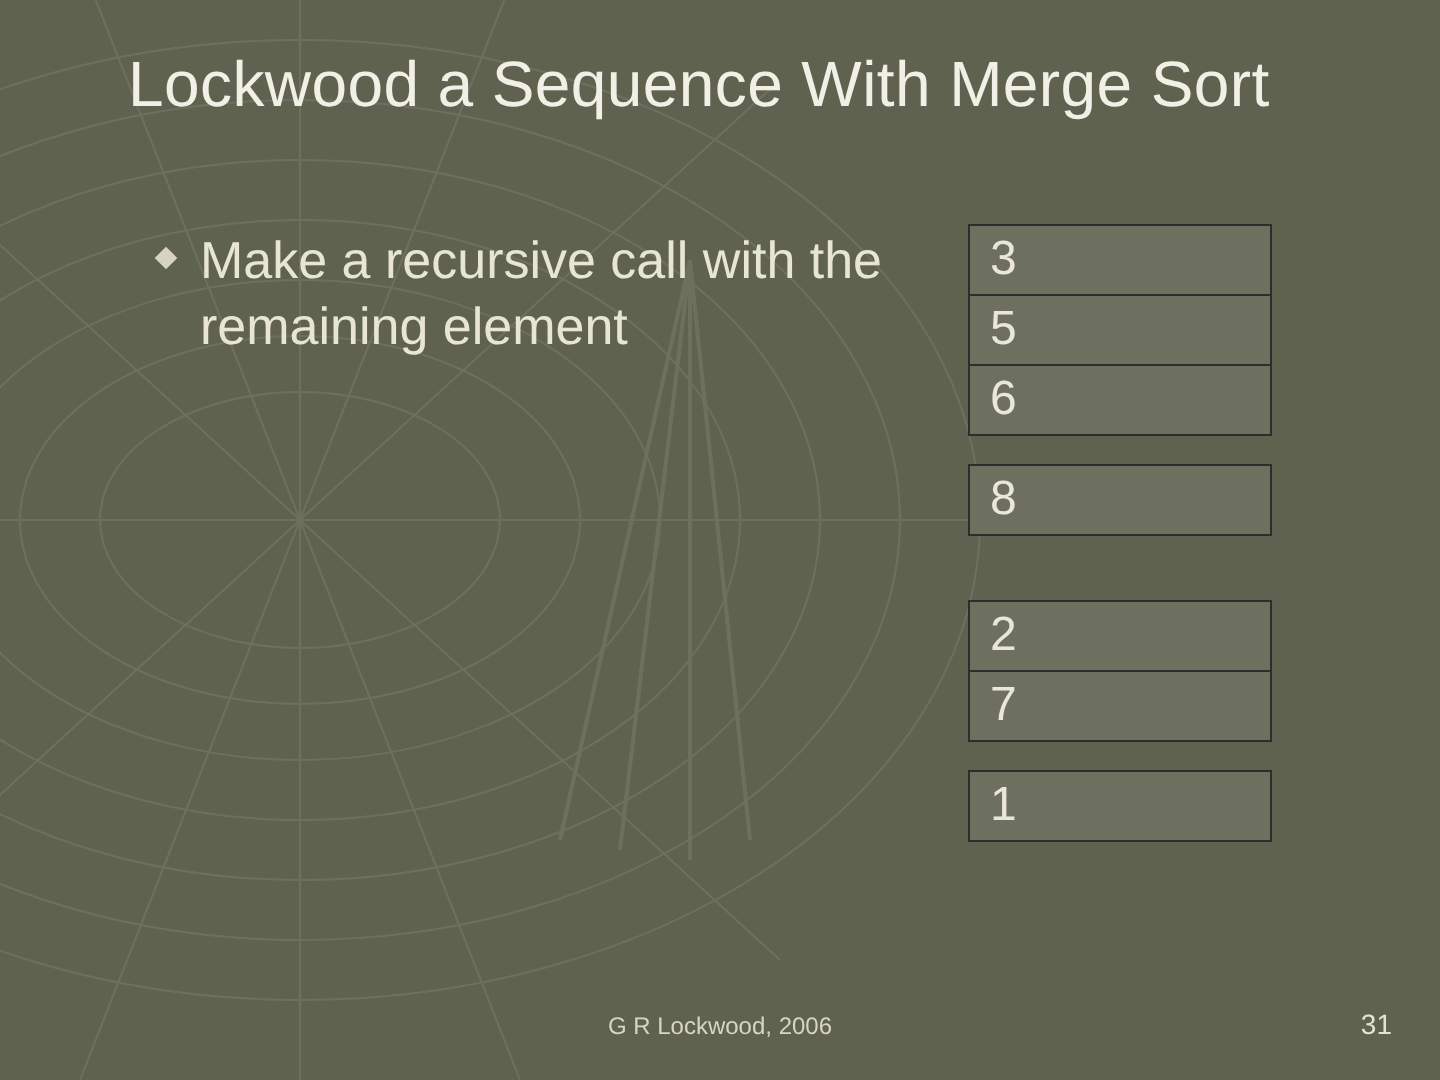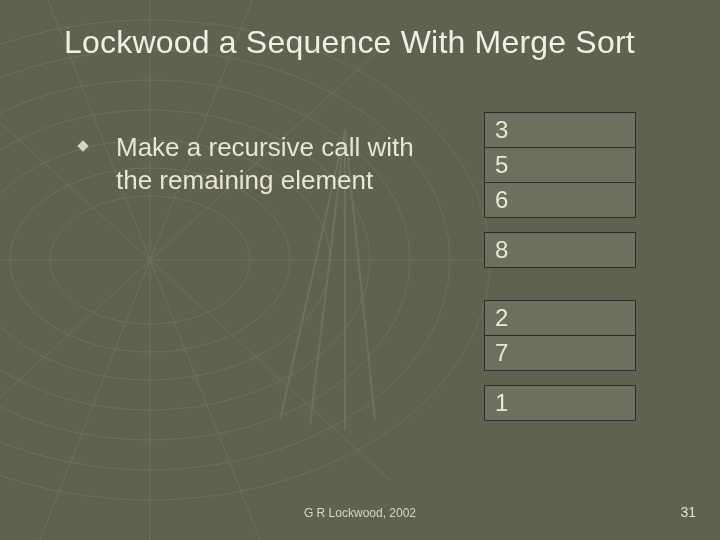--- a/index.html
+++ b/index.html
@@ -23,25 +23,25 @@
     top: 24px;
     left: 64px;
     width: 620px;
     font-size: 32px;
     font-weight: 400;
     color: #f2f0e6;
     letter-spacing: 0.2px;
   }
   .bullet-block {
     position: absolute;
-    top: 131px;
+    top: 114px;
     left: 76px;
     width: 380px;
     display: flex;
-    gap: 26px;
+    gap: 10px;
   }
   .bullet-icon {
     flex: 0 0 auto;
     margin-top: 8px;
   }
   .bullet-text {
     font-size: 26px;
     line-height: 1.28;
     color: #e8e5d6;
   }
@@ -124,14 +124,14 @@
 <div class="table">
   <div class="cell">3</div>
   <div class="cell">5</div>
   <div class="cell">6</div>
   <div class="cell spaced-once">8</div>
   <div class="cell spaced-twice">2</div>
   <div class="cell">7</div>
   <div class="cell spaced-once">1</div>
 </div>
 
-<div class="footer-center">G R Lockwood, 2002</div>
+<div class="footer-center">G R Lockwood, 2006</div>
 <div class="page-num">31</div>
 
 </body></html>

